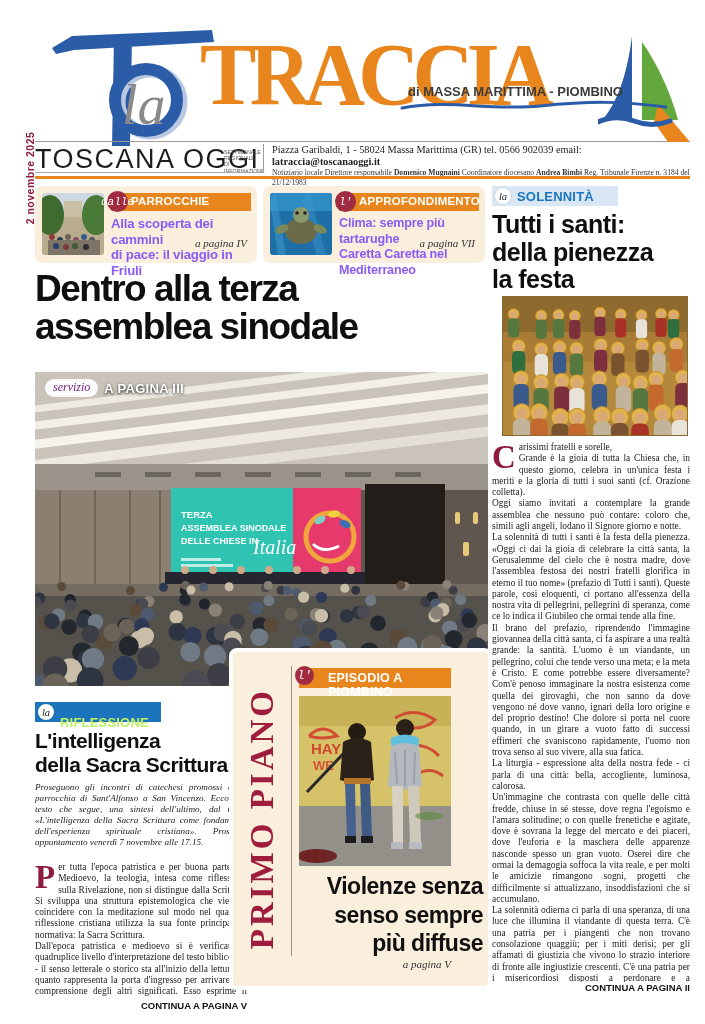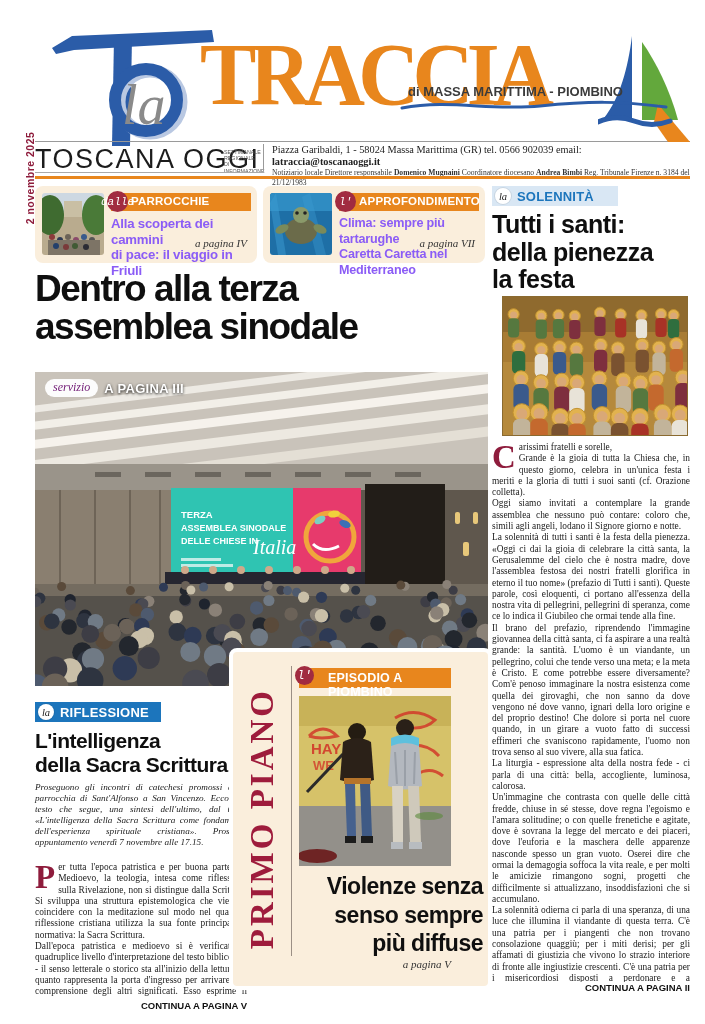--- a/index.html
+++ b/index.html
@@ -550,21 +550,21 @@
           <circle cx="160.5" cy="311.1" r="13.3" fill="#4a4a52"></circle>
           <circle cx="289.9" cy="309.1" r="13.3" fill="#2e3440"></circle>
           <circle cx="0.7" cy="315.5" r="13.3" fill="#4e5a6e"></circle>
           <circle cx="20.1" cy="314.9" r="13.3" fill="#6b6258"></circle>
         </g>
     </svg>
   </div>
 
   <div class="secbar" style="left:35px;top:702px;width:126px;background:#1C75BC;">
     <div class="la">la</div>
-    <div class="lbl" style="color:#ffffff;">RIFLESSIONE</div>
+    <div class="lbl" style="color:#bef264;margin-top:10px;">RIFLESSIONE</div>
   </div>
   <div class="rif-headline headline">
       <div>L'intelligenza</div>
       <div>della Sacra Scrittura</div>
     </div>
   <div class="intro-it">Proseguono gli incontri di catechesi promossi dalla parrocchia di Sant'Alfonso a San Vincenzo. Ecco, nel testo che segue, una sintesi dell'ultimo, dal titolo «L'intelligenza della Sacra Scrittura come fondamento dell'esperienza spirituale cristiana». Prossimo appuntamento venerdì 7 novembre alle 17.15.</div>
   <div class="rif-body bodytext">
     <p><span class="dropcap">P</span><span>er tutta l'epoca patristica e per buona parte del Medioevo, la teologia, intesa come riflessione sulla Rivelazione, non si distingue dalla Scrittura. Si sviluppa una struttura epistemologica che viene a coincidere con la meditazione sul modo nel quale la riflessione cristiana utilizza la sua fonte principale e normativa: la Sacra Scrittura.</span></p>
     <div>
         <p>Dall'epoca patristica e medioevo si è verificato il quadruplice livello d'interpretazione del testo biblico:</p>

